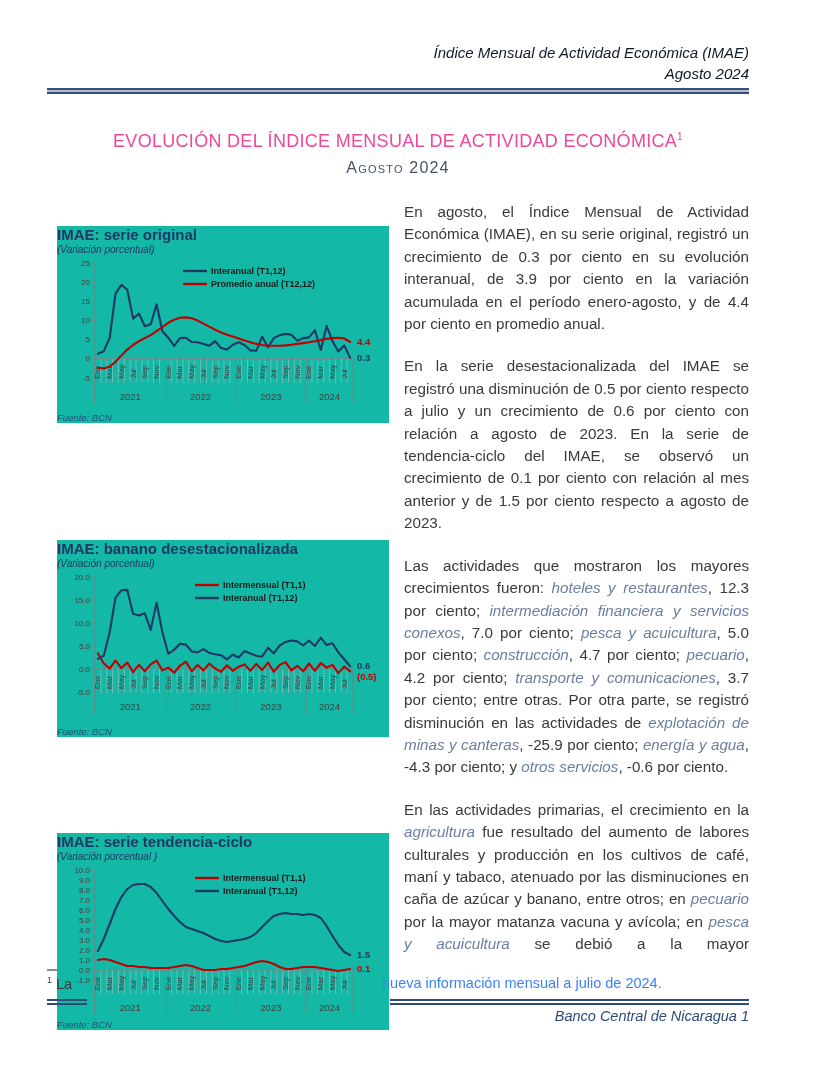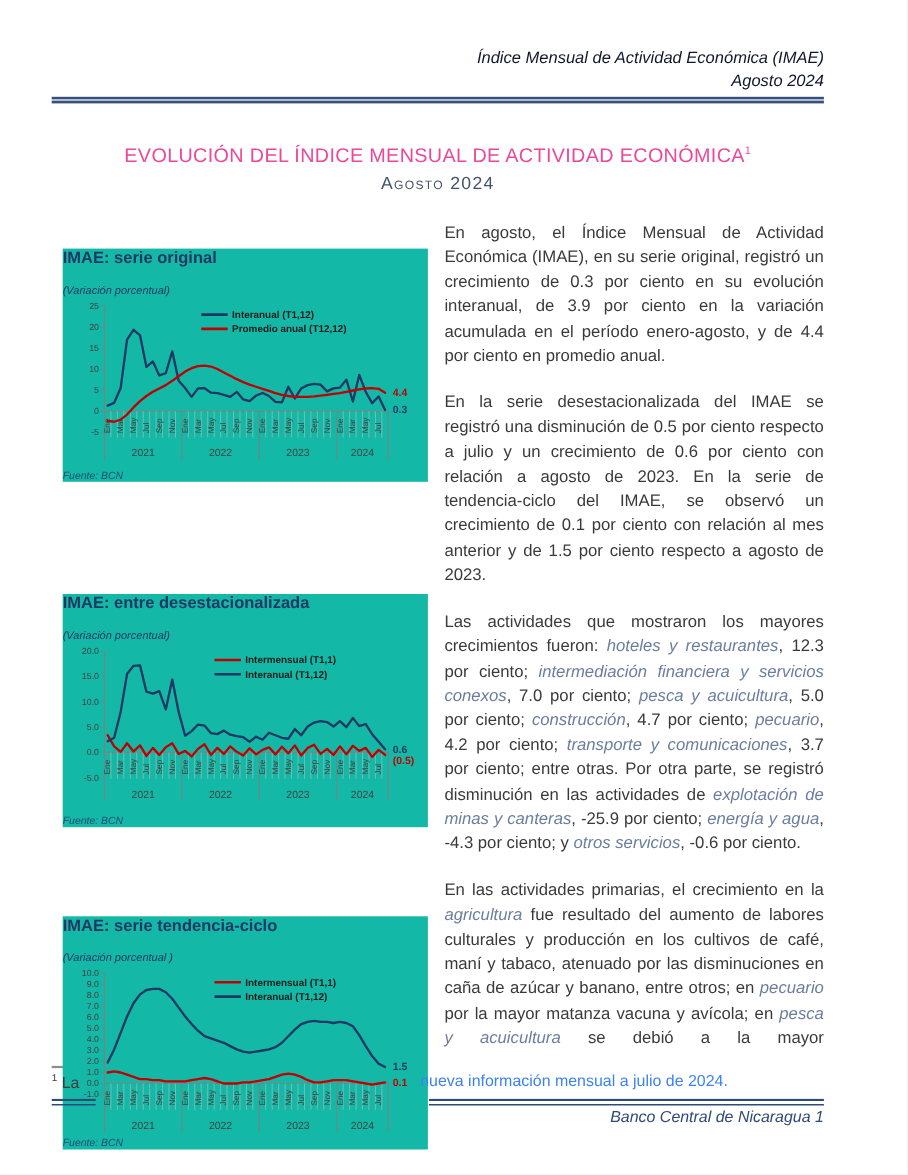--- a/index.html
+++ b/index.html
@@ -19,21 +19,21 @@
   
   .textcol{position:absolute;left:400px;top:201px;width:349px;font-size:15.2px;
        line-height:22.4px;color:#3a3a3a;text-align:justify;}
   .textcol p{margin:0 0 20px 4px;}
   .textcol p.cut{text-align-last:justify;}
   .em{font-style:italic;color:#6B7E9F;}
   
   .chart{position:absolute;left:57px;width:332px;background:#14b8a6;}
   #c0{top:226px;} #c1{top:540px;} #c2{top:833px;z-index:2;}
   .chart-title{font-size:15px;font-weight:bold;color:#1F3864;}
-  .chart-sub{font-size:10px;font-style:italic;color:#1F3864;margin-top:16px;}
+  .chart-sub{font-size:10px;font-style:italic;color:#1F3864;margin-top:1px;}
   .chart svg{display:block;margin-top:2px;font-family:"Liberation Sans",sans-serif;}
   .chart-src{font-size:9.5px;font-style:italic;color:#1F4E79;margin-top:3px;}
   .ytick{font-size:8px;fill:#404040;}
   .mtick{font-size:7.5px;fill:#404040;}
   .ylab{font-size:9.5px;fill:#404040;}
   .legend{font-size:9px;font-weight:bold;fill:#1a1a1a;}
   .endlab{font-size:9.5px;font-weight:bold;}
   
   .fn-sep{position:absolute;left:47px;top:969px;width:40px;height:2px;background:#8c8c8c;}
   .fn-left{position:absolute;left:47px;top:975px;font-size:14.5px;color:#3a3a3a;z-index:3;}
@@ -157,21 +157,21 @@
         <text x="154" y="17" class="legend">Interanual (T1,12)</text>
         <line x1="126" y1="27" x2="150" y2="27" stroke="#C00000" stroke-width="2.4"></line>
         <text x="154" y="30" class="legend">Promedio anual (T12,12)</text>
         <text x="300" y="88.0" class="endlab" fill="#C00000">4.4</text>
         <text x="300" y="103.7" class="endlab" fill="#1F3864">0.3</text>
       </svg>
     <div class="chart-src">Fuente: BCN</div>
   </div>
 
   <div class="chart" id="c1">
-    <div class="chart-title">IMAE: entre desestacionalizada</div>
+    <div class="chart-title">IMAE: banano desestacionalizada</div>
     <div class="chart-sub">(Variación porcentual)</div>
     <svg width="330" height="152" viewBox="0 0 330 152">
         <text x="33" y="123.6" text-anchor="end" class="ytick">-5.0</text>
         <line x1="35" y1="121.0" x2="38" y2="121.0" stroke="#808080" stroke-width="0.8"></line>
         <text x="33" y="100.6" text-anchor="end" class="ytick">0.0</text>
         <line x1="35" y1="98.0" x2="38" y2="98.0" stroke="#808080" stroke-width="0.8"></line>
         <text x="33" y="77.6" text-anchor="end" class="ytick">5.0</text>
         <line x1="35" y1="75.0" x2="38" y2="75.0" stroke="#808080" stroke-width="0.8"></line>
         <text x="33" y="54.6" text-anchor="end" class="ytick">10.0</text>
         <line x1="35" y1="52.0" x2="38" y2="52.0" stroke="#808080" stroke-width="0.8"></line>

